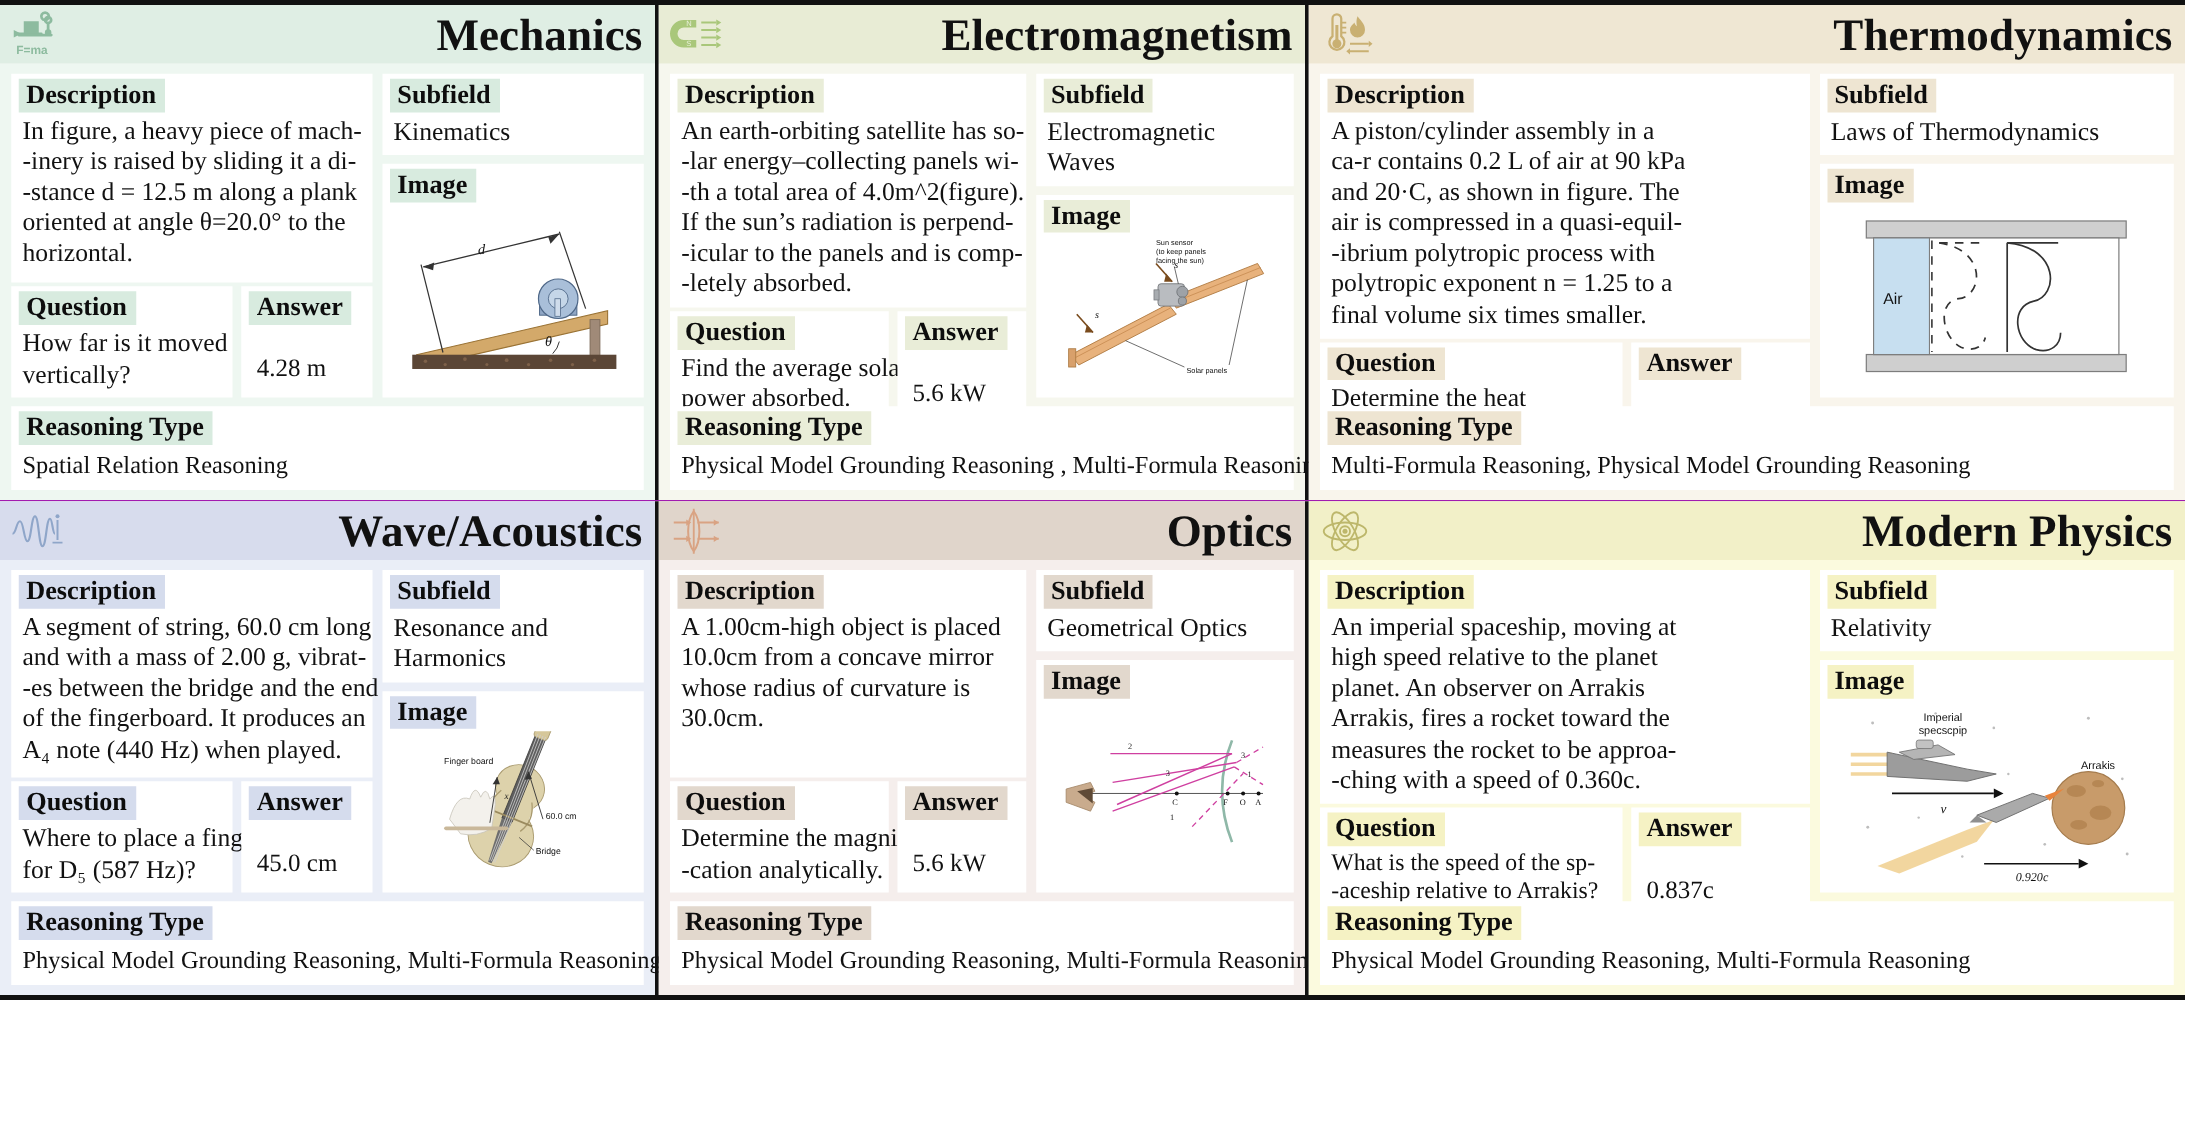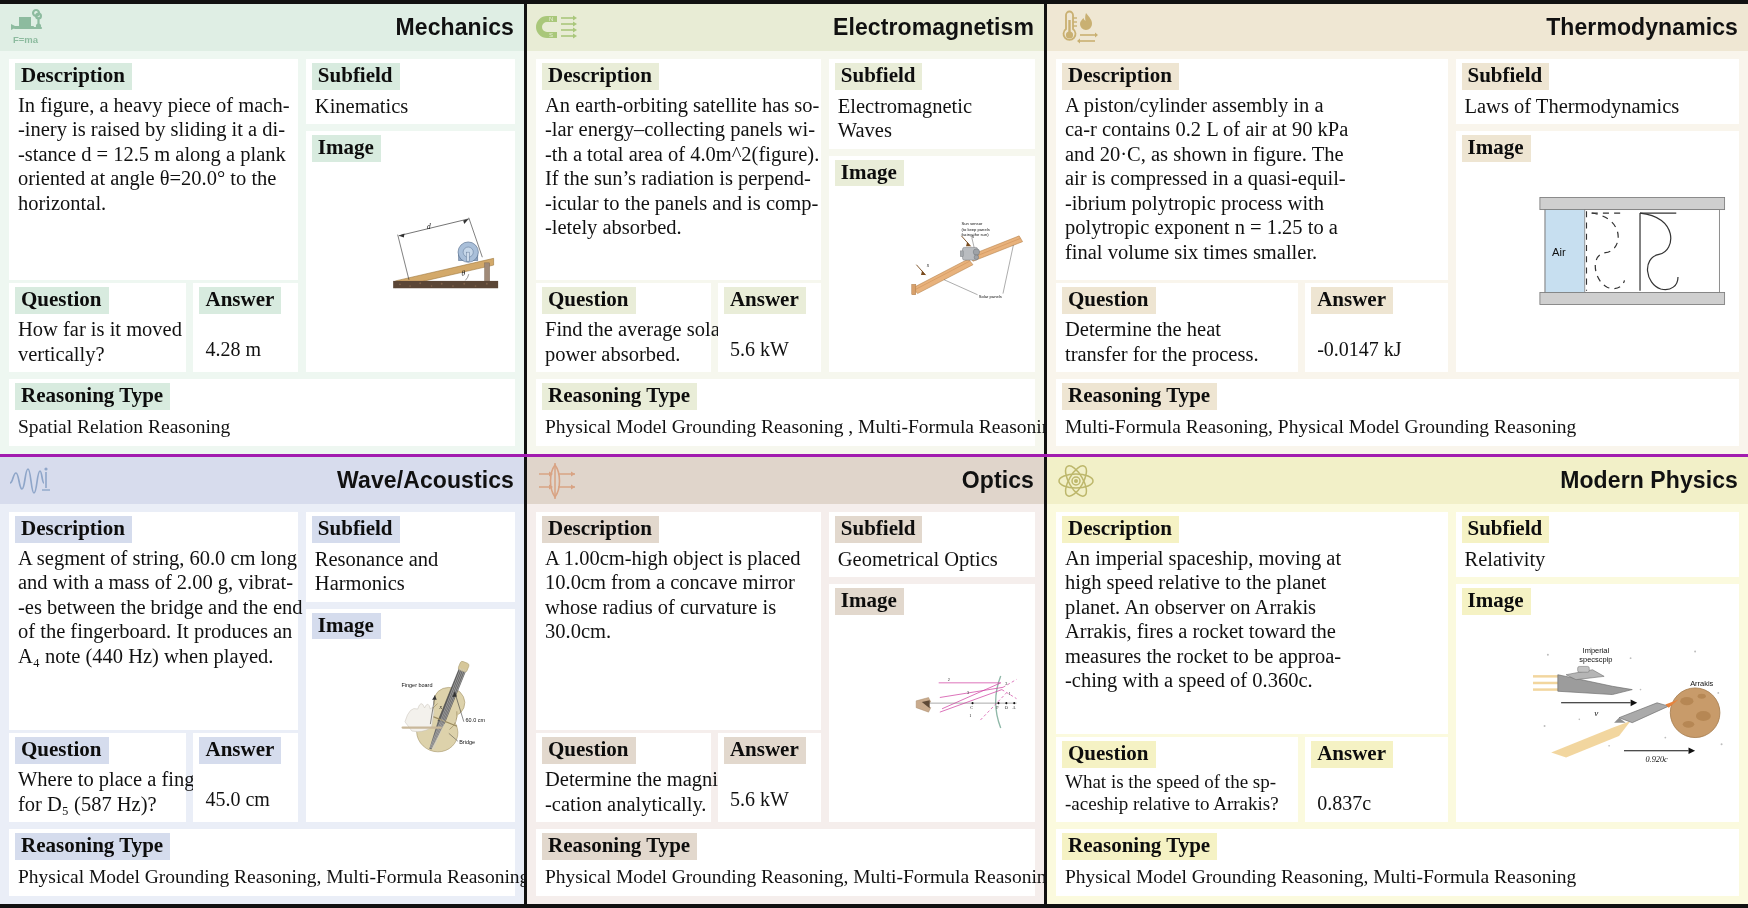--- a/index.html
+++ b/index.html
@@ -2,38 +2,38 @@
 <html><head>
 <meta charset="utf-8">
 <style>
   * { box-sizing: border-box; margin: 0; padding: 0; }
   body {
     width: 1748px; height: 908px;
     background: #ffffff;
     font-family: "Liberation Serif", "DejaVu Serif", serif;
     overflow: hidden;
   }
-  .sheet { width: 1748px; height: 908px; display: flex; flex-direction: column;
+  .sheet { width: 1748px; height: 800px; display: flex; flex-direction: column;
            border-top: 4px solid #111; border-bottom: 4px solid #111; }
   .row { display: flex; flex: 1 1 50%; min-height: 0; }
-  .row + .row { border-top: 3px solid #a21caf; }
+  .row + .row { border-top: 1px solid #a21caf; }
   .panel { position: relative; display: flex; flex-direction: column; min-width: 0;
            border-right: 3px solid #111; }
   .panel:last-child { border-right: none; }
   .p-mech  { flex: 0 0 527px; }
   .p-em    { flex: 0 0 520px; }
   .p-thermo{ flex: 1 1 auto; }
   .p-wave  { flex: 0 0 527px; }
   .p-opt   { flex: 0 0 520px; }
   .p-mod   { flex: 1 1 auto; }
 
   .hdr { height: 47px; display: flex; align-items: center; justify-content: space-between;
          padding: 0 10px 0 8px; flex: 0 0 47px; }
-  .hdr-title { font-size: 23px; font-weight: 700; color: #111; letter-spacing: 0.1px;
-               font-family: Liberation Sans, sans-serif; line-height: 1; }
+  .hdr-title { font-size: 36px; font-weight: 700; color: #111; letter-spacing: 0.1px;
+               font-family: Liberation Serif, serif; line-height: 1; }
   .icon-box { width: 44px; height: 40px; display: flex; align-items: center; justify-content: flex-start; }
   .icon-box svg { display: block; }
 
   .body { flex: 1 1 auto; display: flex; flex-direction: column; padding: 8px 9px 8px 9px; min-height: 0; gap: 7px; }
   .upper { display: flex; gap: 8px; flex: 1 1 auto; min-height: 0; }
   .left-col { flex: 1 1 58%; display: flex; flex-direction: column; gap: 3px; min-width: 0; }
   .right-col { flex: 1 1 42%; display: flex; flex-direction: column; gap: 7px; min-width: 0; }
 
   .card { background: #ffffff; padding: 4px 6px 6px 6px; min-width: 0; }
   .lbl { display: inline-block; font-size: 21px; font-weight: 700; color: #0d0d0d;
@@ -41,21 +41,21 @@
   .txt { font-size: 20.5px; line-height: 1.2; color: #111; padding: 3px 4px 0 3px;
          font-family: Liberation Serif, serif; }
   .txt .ln { display: block; white-space: nowrap; }
 
   .desc-card { flex: 1 1 auto; display: flex; flex-direction: column; }
   .qa-row { display: flex; gap: 7px; flex: 0 0 auto; border-radius: 32px; }
   .q-card { flex: 1 1 63%; min-width: 0; }
   .a-card { flex: 1 1 37%; min-width: 0; }
   .a-val { font-size: 20px; padding-top: 23px; padding-left: 6px; }
   .sub-card { flex: 0 0 auto; }
-  .img-card { flex: 1 1 auto; display: flex; flex-direction: row; min-height: 0; }
+  .img-card { flex: 1 1 auto; display: flex; flex-direction: column; min-height: 0; }
   .img-wrap { flex: 1 1 auto; display: flex; align-items: center; justify-content: center;
               padding: 2px; min-height: 0; overflow: hidden; }
   .img-wrap svg { max-width: 100%; max-height: 100%; }
   .reason-card { flex: 0 0 auto; }
   .reason-txt { font-size: 19.5px; padding: 5px 4px 2px 3px; white-space: nowrap; }
 
   
   .t-mech .hdr { background: #dfeee4; }
   .t-mech .body { background: #eef7f1; }
   .t-mech .lbl { background: #d8ebdf; }

